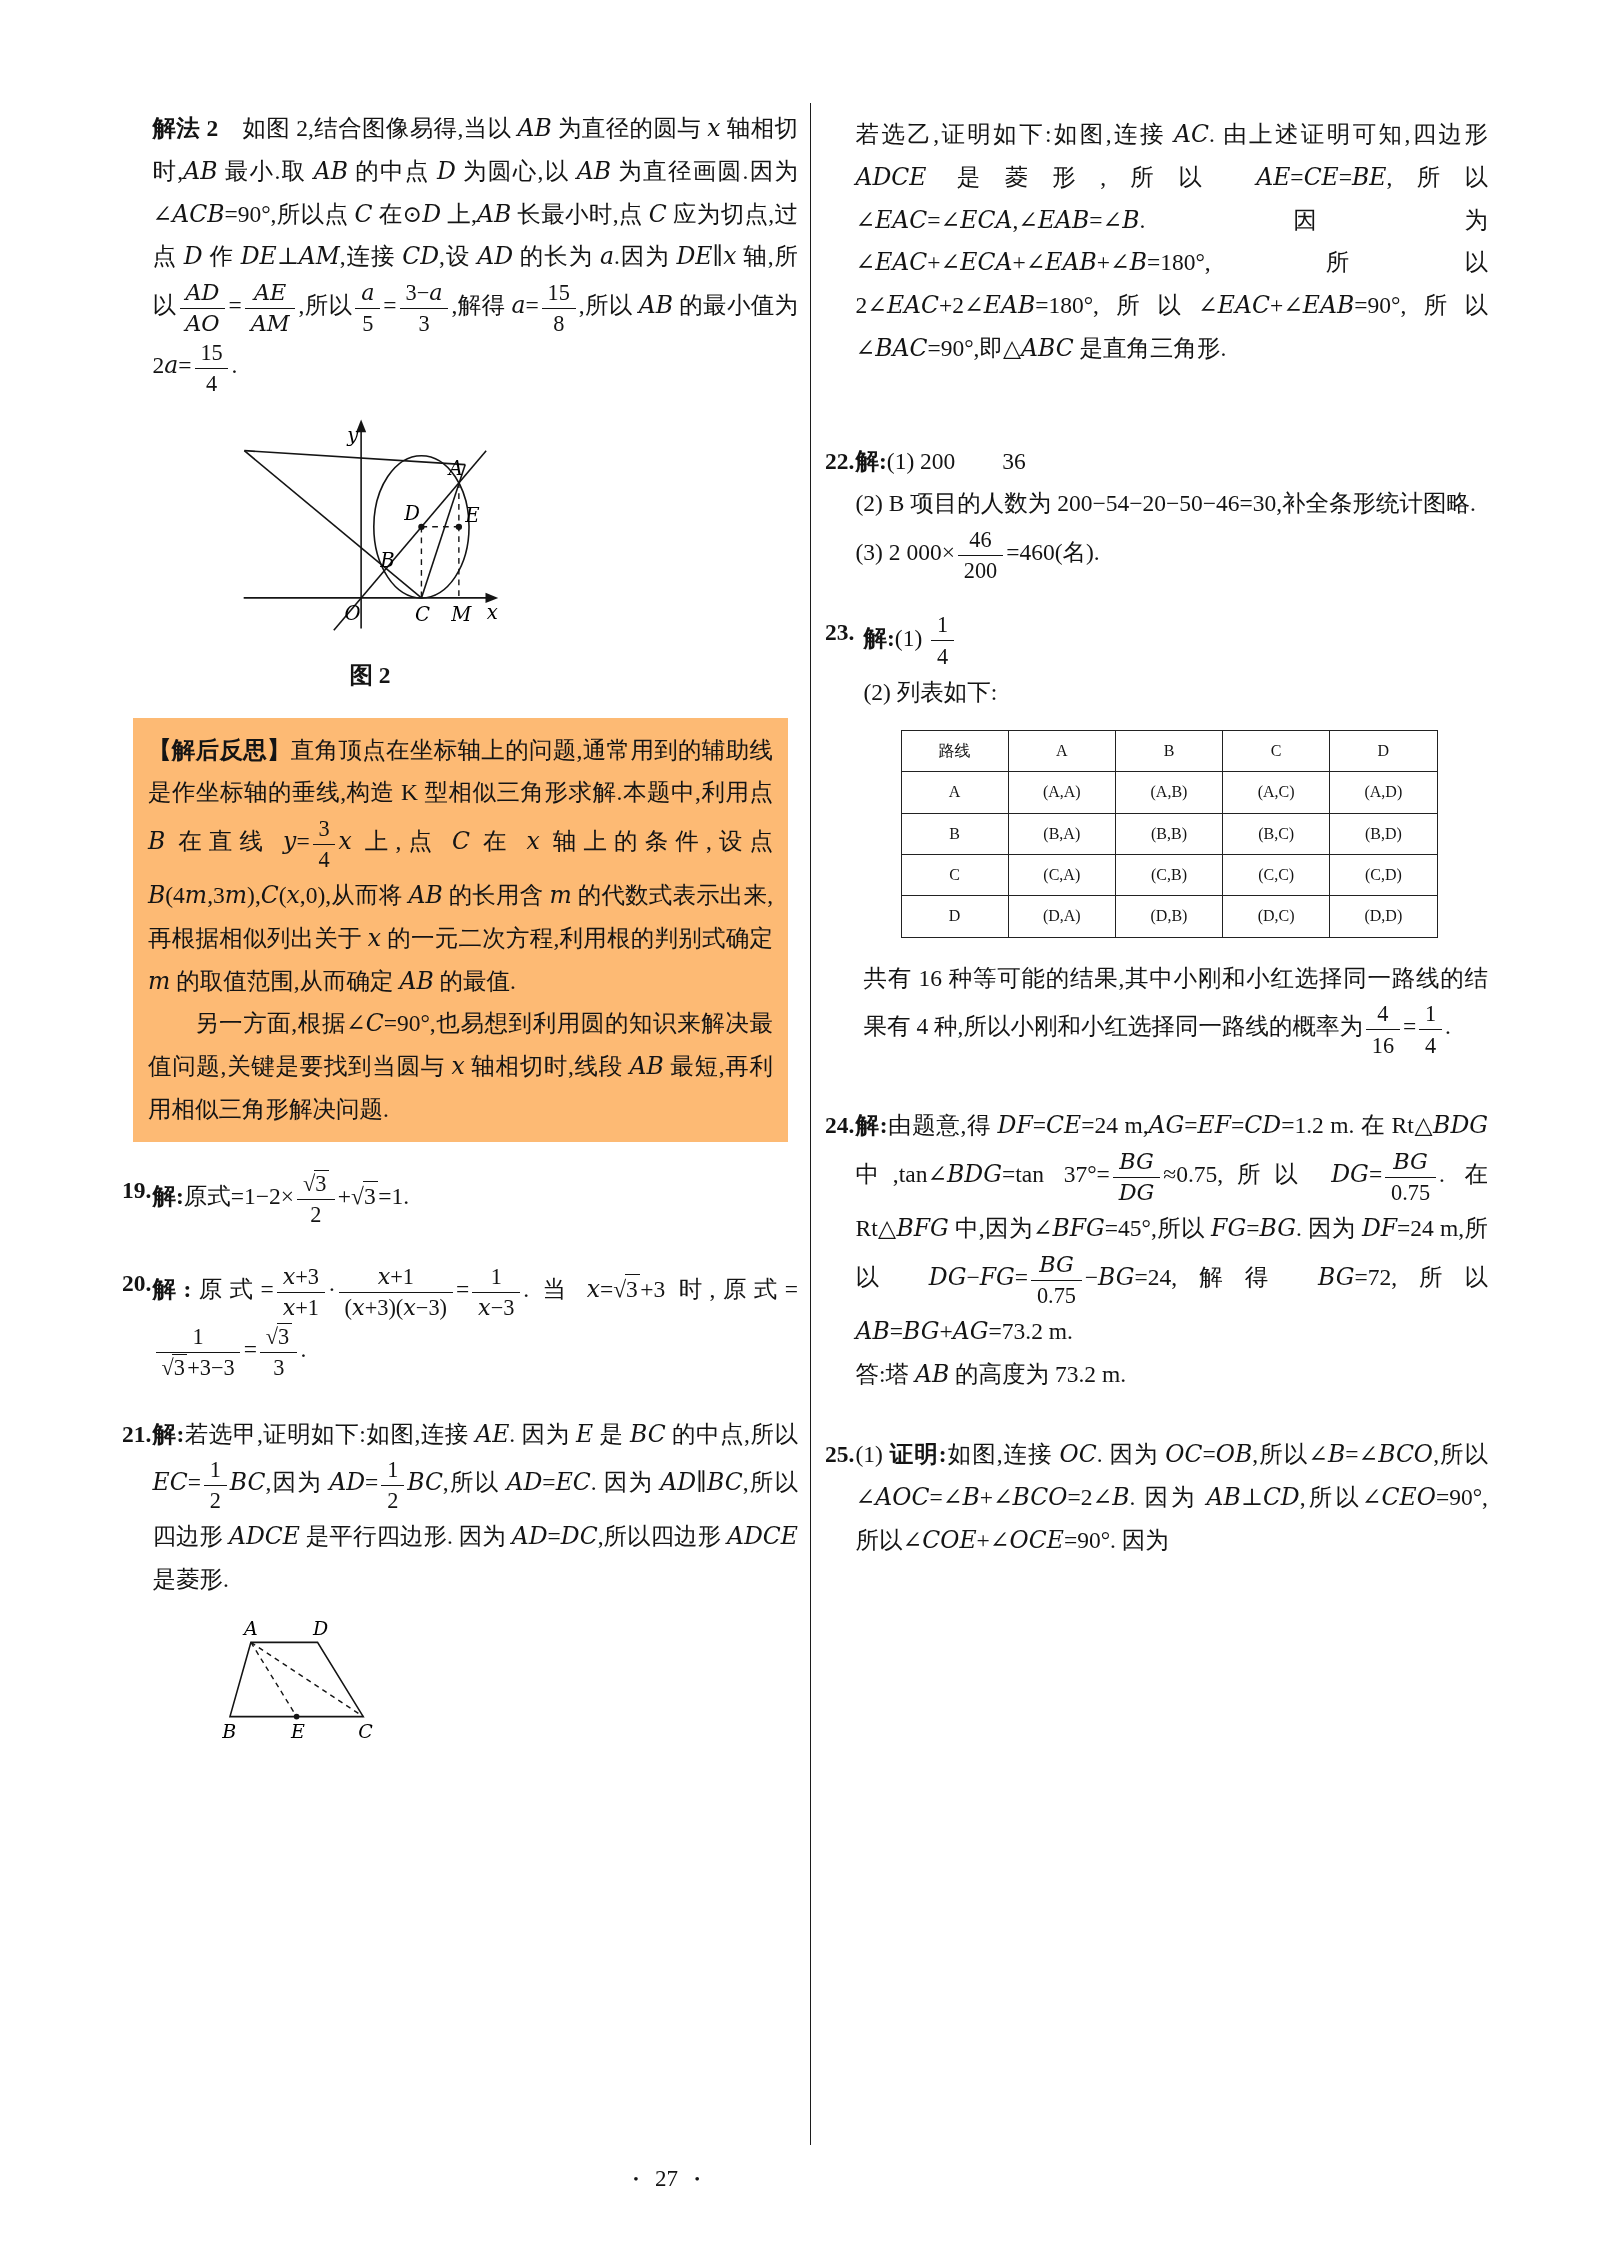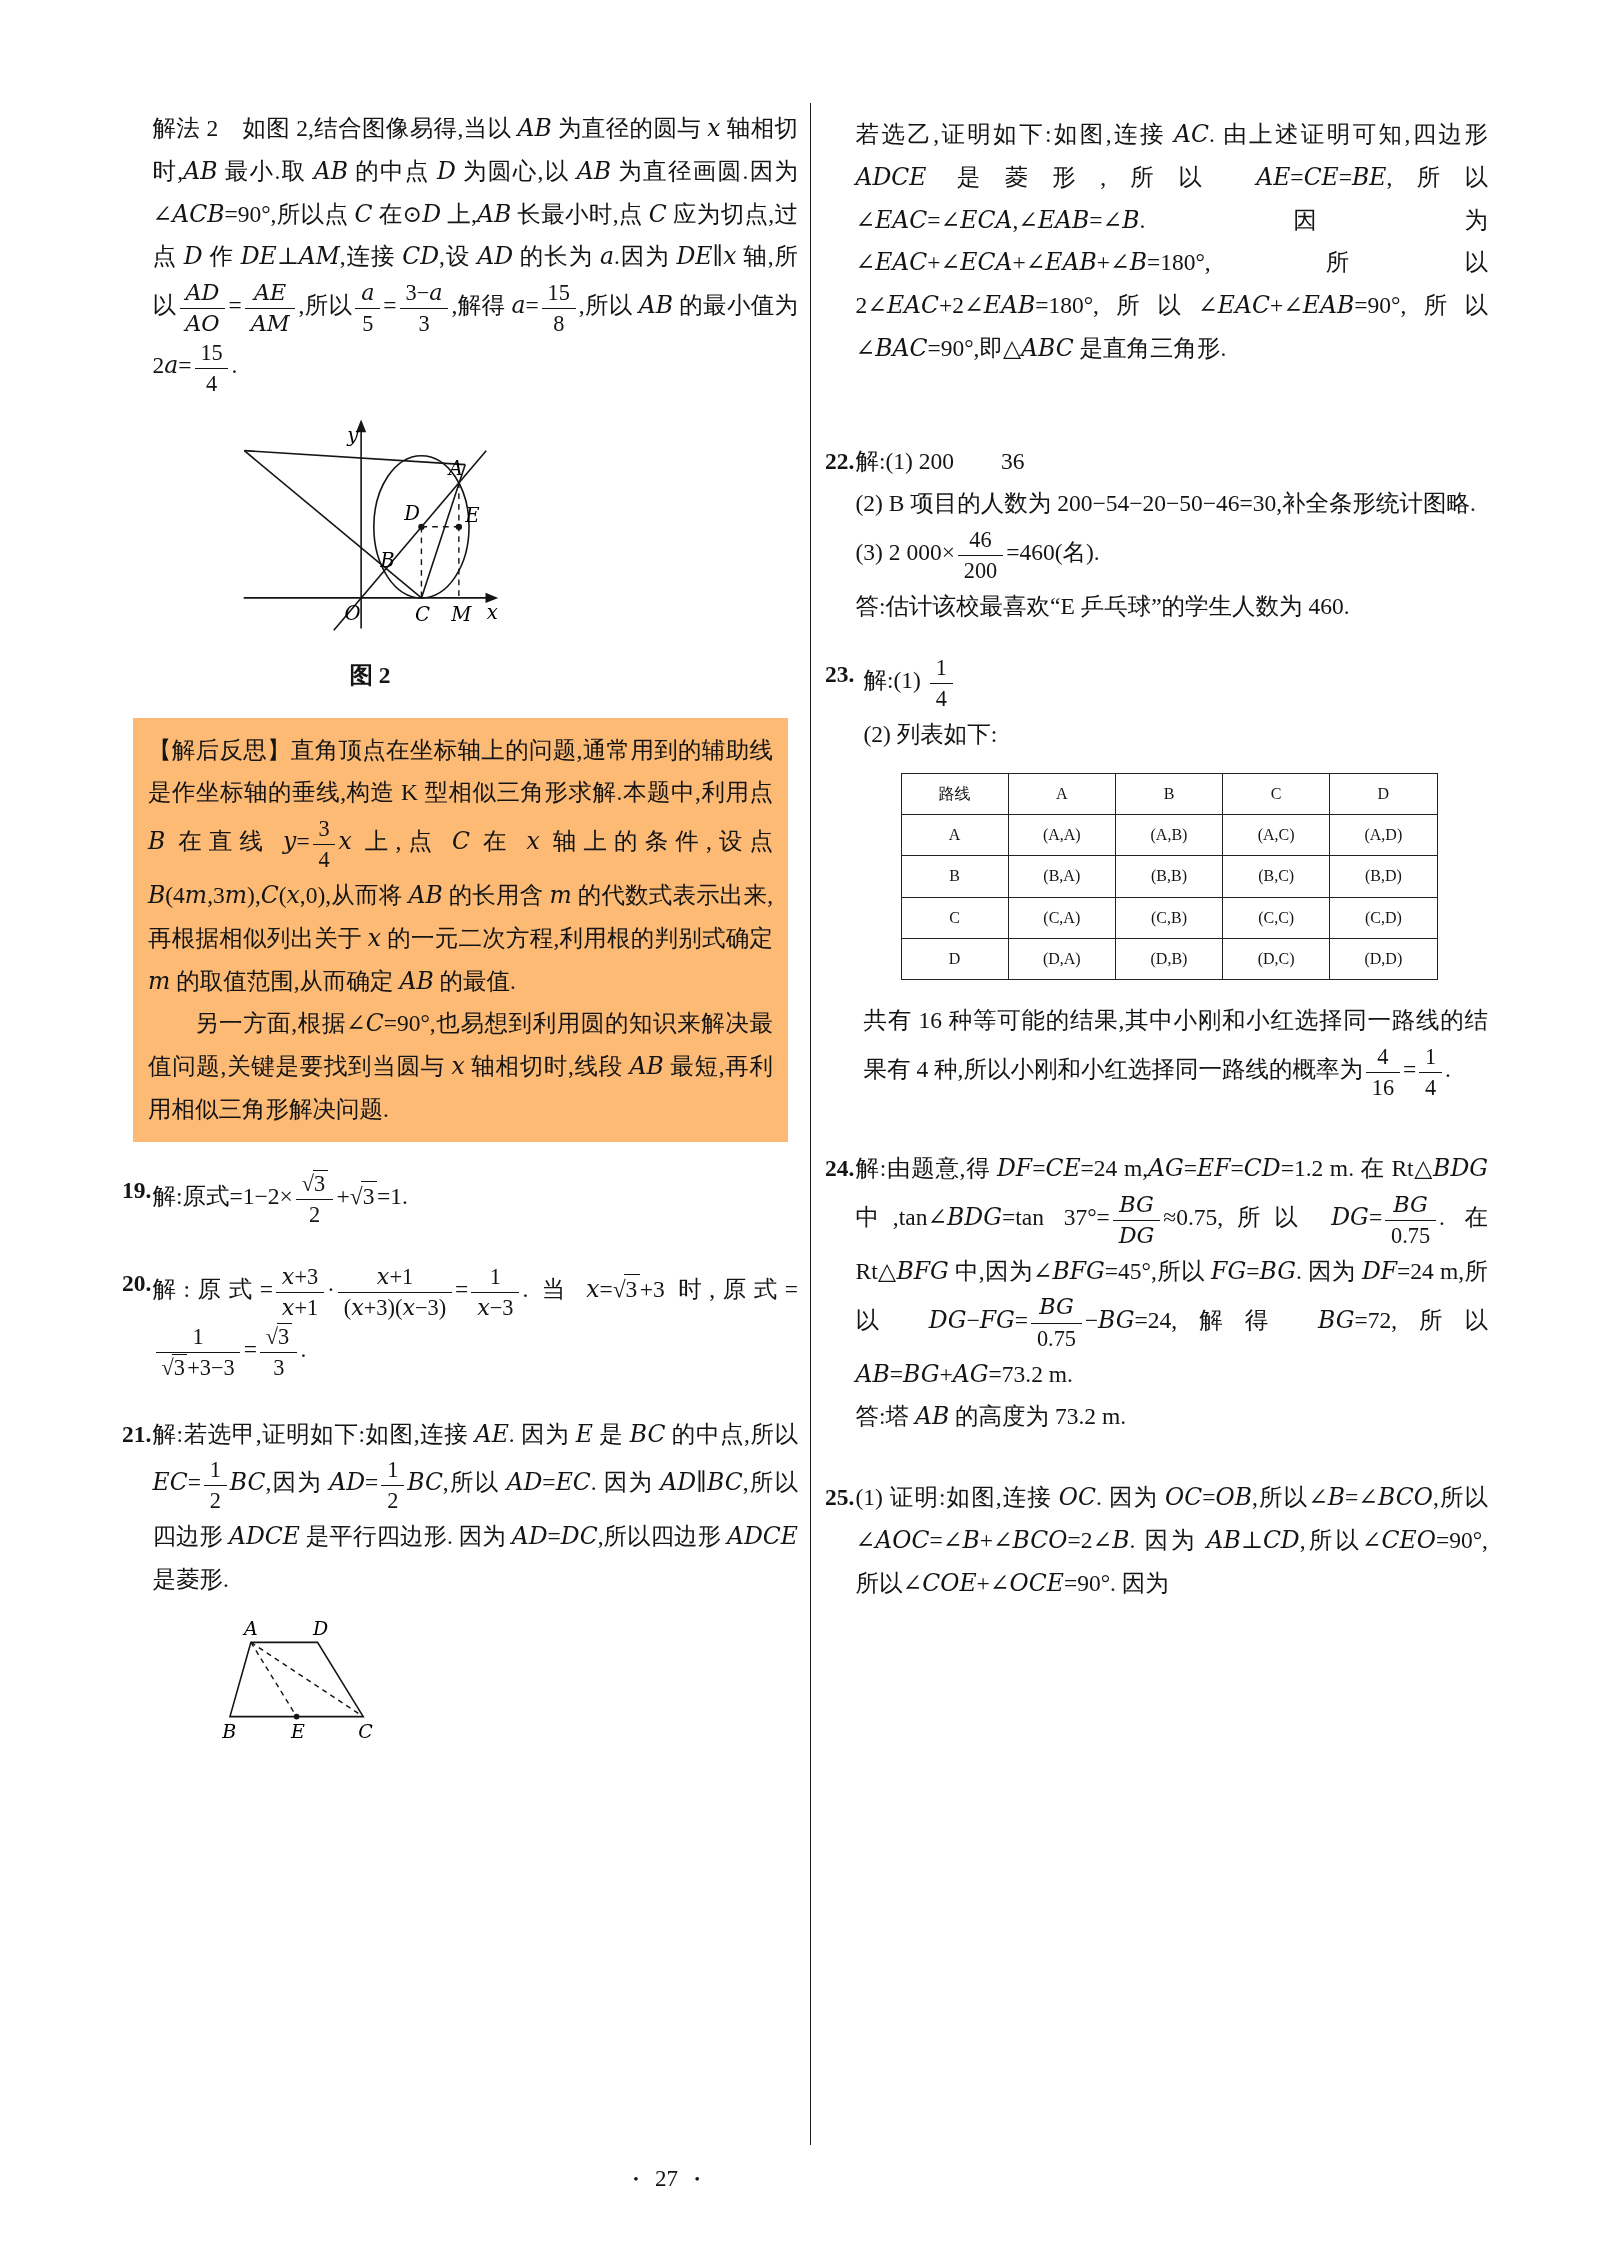--- a/index.html
+++ b/index.html
@@ -10,21 +10,21 @@
   }
   .col{position:absolute;top:107px;text-align:justify;}
   #col-left{left:122px;width:676px;}
   #col-right{left:825px;width:663px;margin-top:6px;}
   .divider{position:absolute;left:810px;top:103px;width:1.3px;height:2042px;background:#1c1c1c;}
   .para{margin:0;}
   .hang{margin-left:30.5px;}
   .item{display:flex;align-items:flex-start;}
   .item .n{flex:0 0 30.5px;font-weight:bold;white-space:nowrap;}
   .item .b{flex:1;min-width:0;}
-  b{font-weight:normal;}
+  b{font-weight:bold;}
   .mi{font-style:italic;font-family:"DejaVu Serif","Liberation Serif",serif;}
   .frac{display:inline-block;vertical-align:middle;text-align:center;margin:0 3.2px;line-height:1.25;font-size:0.95em;}
   .fnum{display:block;border-bottom:1.9px solid #141414;padding:0.6px 5.7px 1.3px;}
   .fden{display:block;padding:1.3px 5.7px 0;}
   .sq{white-space:nowrap;}
   .sqi{display:inline-block;border-top:1.9px solid #141414;padding:0 2.5px 0 1.3px;margin-left:-1.3px;line-height:1.2;}
   .figwrap{margin:19px 0 0 113px;width:270px;}
   .figcap{text-align:center;font-weight:bold;margin-top:3.8px;font-size:23.5px;}
   .trapwrap{margin:19px 0 0 94px;width:165px;}
   .graybox{background:#fdba74;margin:22px 0 0 11.4px;width:625px;padding:10.2px 14.6px 11.4px;}
@@ -125,21 +125,20 @@
 <div class="col" id="col-right">
 
   <div class="para hang">若选乙,证明如下:如图,连接 <span class="mi">AC</span>. 由上述证明可知,四边形 <span class="mi">ADCE</span> 是菱形,所以 <span class="mi">AE</span>=<span class="mi">CE</span>=<span class="mi">BE</span>,所以∠<span class="mi">EAC</span>=∠<span class="mi">ECA</span>,∠<span class="mi">EAB</span>=∠<span class="mi">B</span>.因为∠<span class="mi">EAC</span>+∠<span class="mi">ECA</span>+∠<span class="mi">EAB</span>+∠<span class="mi">B</span>=180°,所以 2∠<span class="mi">EAC</span>+2∠<span class="mi">EAB</span>=180°,所以∠<span class="mi">EAC</span>+∠<span class="mi">EAB</span>=90°,所以∠<span class="mi">BAC</span>=90°,即△<span class="mi">ABC</span> 是直角三角形.</div>
 
   <div class="item m22">
     <span class="n">22.</span>
     <div class="b">
       <div class="para"><b>解:</b>(1) 200　　36</div>
       <div class="para">(2) B 项目的人数为 200−54−20−50−46=30,补全条形统计图略.</div>
       <div class="para">(3) 2 000×<span class="frac"><span class="fnum">46</span><span class="fden">200</span></span>=460(名).</div>
-      <div class="para">答:估计该校最喜欢“E 乒乓球”的学生人数为 460.</div>
     </div>
   </div>
 
   <div class="item m23">
     <span class="n">23.</span>
     <div class="b">
       <div class="para"><b>解:</b>(1) <span class="frac"><span class="fnum">1</span><span class="fden">4</span></span></div>
       <div class="para">(2) 列表如下:</div>
       <table class="outcomes">
         <thead>

